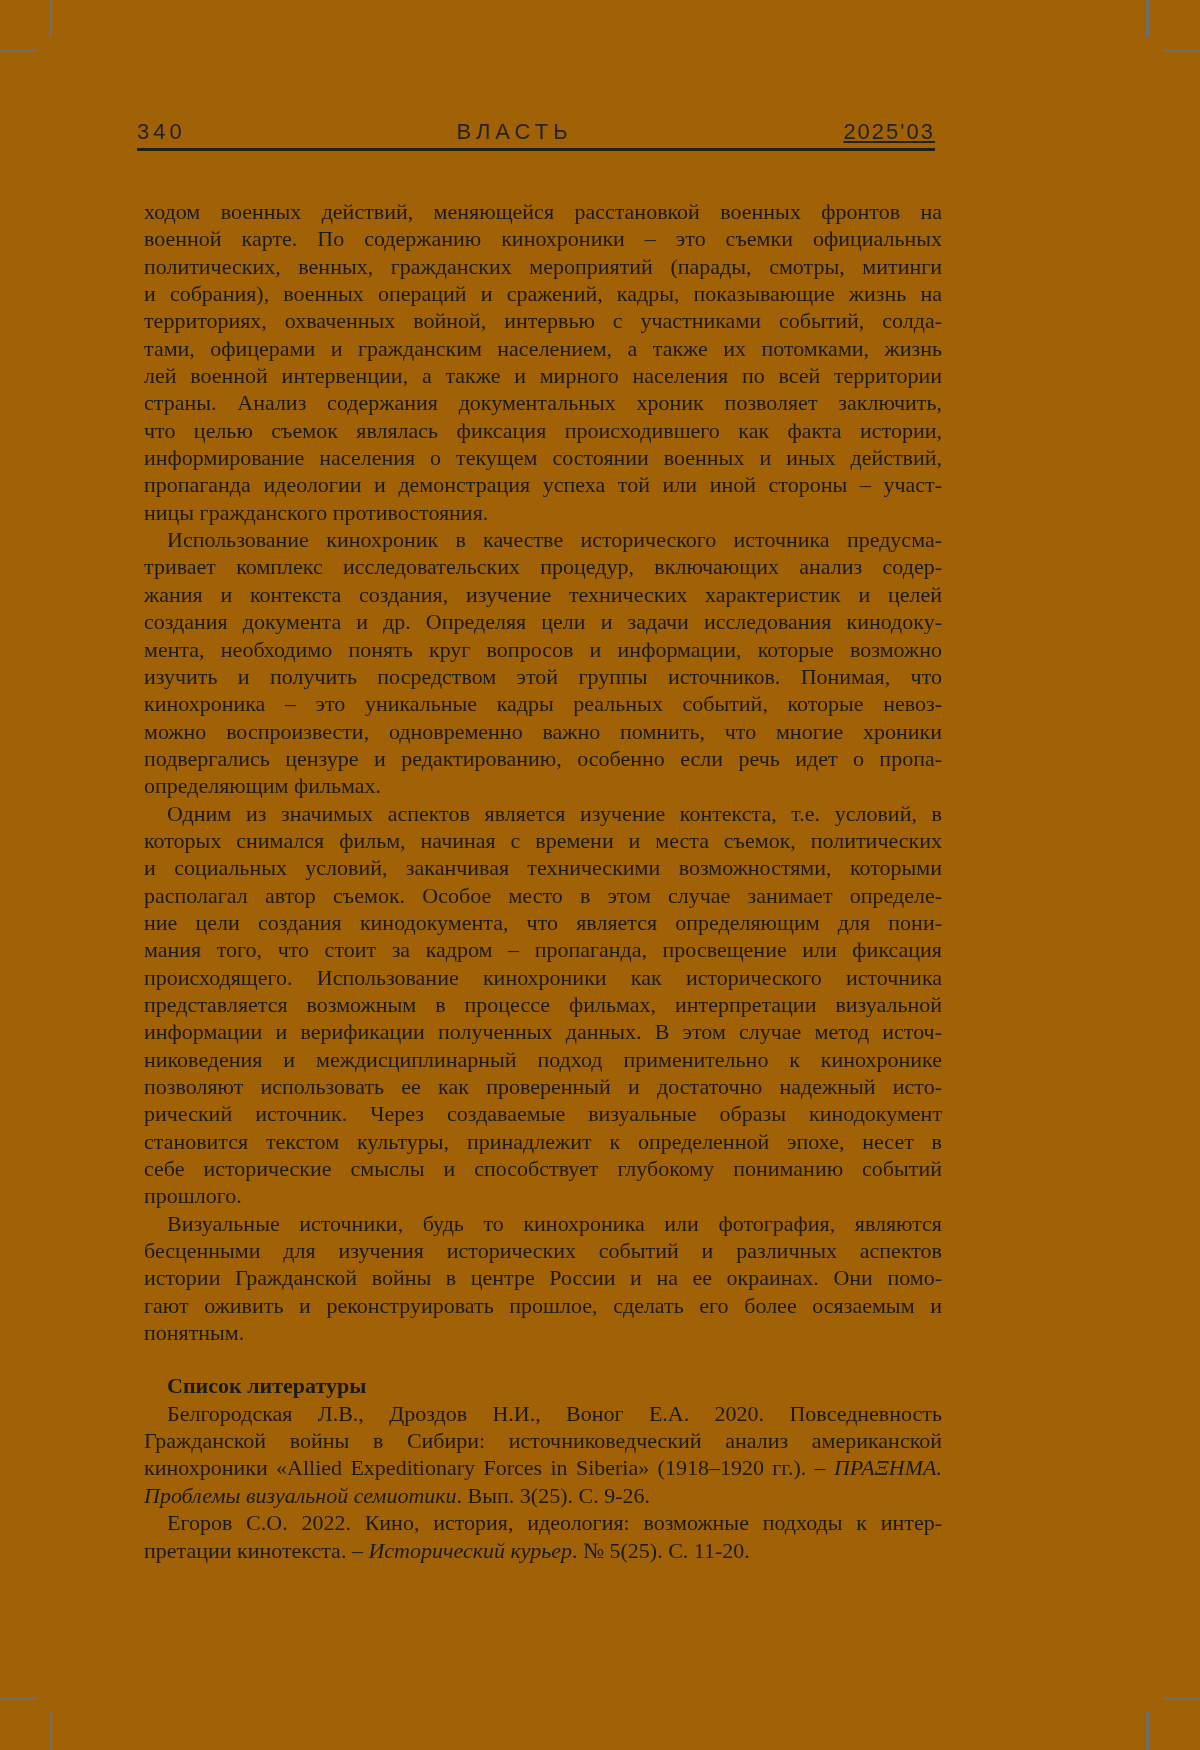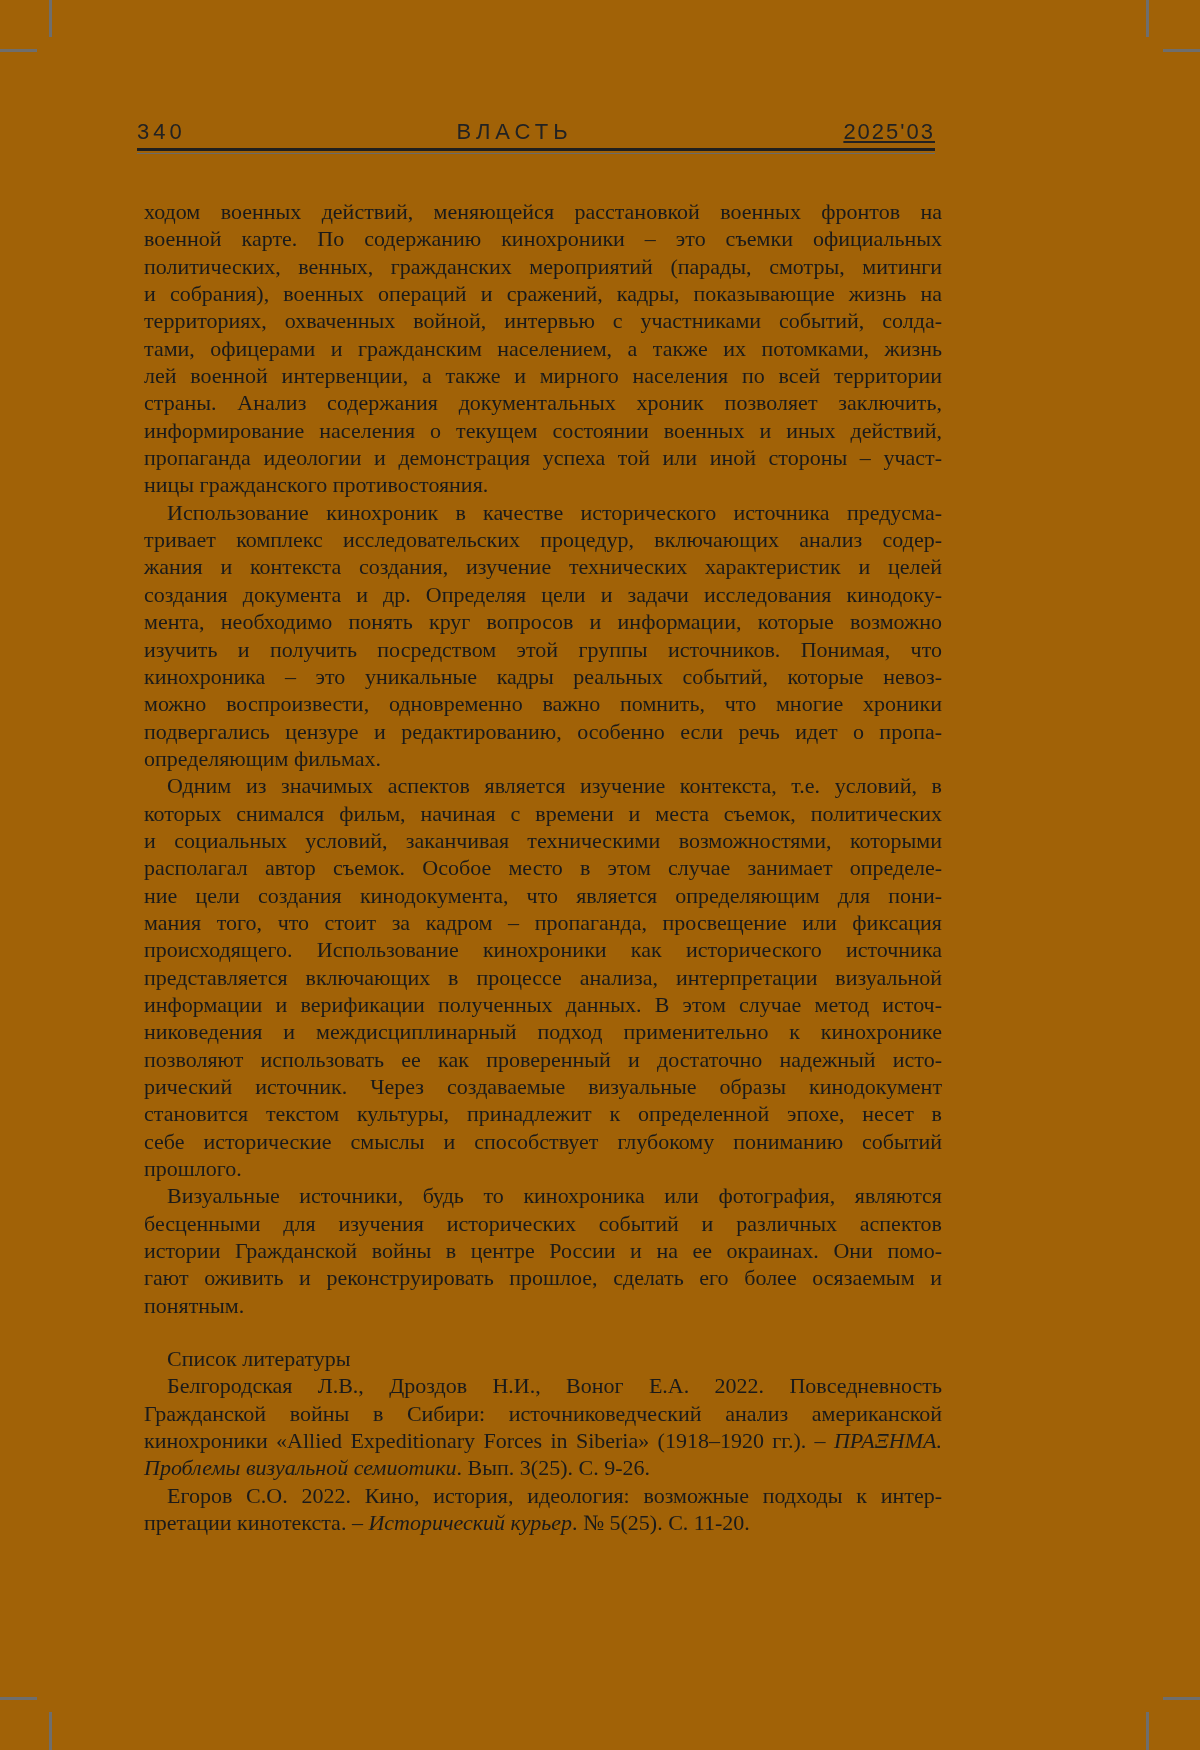--- a/index.html
+++ b/index.html
@@ -50,21 +50,21 @@
     font-size: 22px;
     line-height: 27.35px;
   }
   .line {
     text-align: justify;
     text-align-last: justify;
     text-justify: inter-word;
   }
   .line.para-end { text-align: right; text-align-last: left; }
   .line.indent   { text-indent: 23px; }
-  .ref-heading   { font-weight: 400; margin-top: 26px; }
+  .ref-heading   { font-weight: 700; margin-top: 26px; }
   .line i        { font-style: italic; }
 </style>
 </head>
 <body>
 
 <div class="page">
 
   <div class="crop tl-v"></div>
   <div class="crop tl-h"></div>
   <div class="crop tr-v"></div>
@@ -85,20 +85,21 @@
     <div>
         <div>
           <div class="line"><span>ходом военных действий, меняющейся расстановкой военных фронтов на</span></div>
           <div class="line"><span>военной карте. По содержанию кинохроники – это съемки официальных</span></div>
           <div class="line"><span>политических, венных, гражданских мероприятий (парады, смотры, митинги</span></div>
           <div class="line"><span>и собрания), военных операций и сражений, кадры, показывающие жизнь на</span></div>
           <div class="line"><span>территориях, охваченных войной, интервью с участниками событий, солда-</span></div>
           <div class="line"><span>тами, офицерами и гражданским населением, а также их потомками, жизнь</span></div>
           <div class="line"><span>лей военной интервенции, а также и мирного населения по всей территории</span></div>
           <div class="line"><span>страны. Анализ содержания документальных хроник позволяет заключить,</span></div>
+          <div class="line"><span>что целью съемок являлась фиксация происходившего как факта истории,</span></div>
           <div class="line"><span>информирование населения о текущем состоянии военных и иных действий,</span></div>
           <div class="line"><span>пропаганда идеологии и демонстрация успеха той или иной стороны – участ-</span></div>
           <div class="line para-end"><span>ницы гражданского противостояния.</span></div>
         </div>
         <div>
           <div class="line indent"><span>Использование кинохроник в качестве исторического источника предусма-</span></div>
           <div class="line"><span>тривает комплекс исследовательских процедур, включающих анализ содер-</span></div>
           <div class="line"><span>жания и контекста создания, изучение технических характеристик и целей</span></div>
           <div class="line"><span>создания документа и др. Определяя цели и задачи исследования кинодоку-</span></div>
           <div class="line"><span>мента, необходимо понять круг вопросов и информации, которые возможно</span></div>
@@ -109,41 +110,41 @@
           <div class="line para-end"><span>определяющим фильмах.</span></div>
         </div>
         <div>
           <div class="line indent"><span>Одним из значимых аспектов является изучение контекста, т.е. условий, в</span></div>
           <div class="line"><span>которых снимался фильм, начиная с времени и места съемок, политических</span></div>
           <div class="line"><span>и социальных условий, заканчивая техническими возможностями, которыми</span></div>
           <div class="line"><span>располагал автор съемок. Особое место в этом случае занимает определе-</span></div>
           <div class="line"><span>ние цели создания кинодокумента, что является определяющим для пони-</span></div>
           <div class="line"><span>мания того, что стоит за кадром – пропаганда, просвещение или фиксация</span></div>
           <div class="line"><span>происходящего. Использование кинохроники как исторического источника</span></div>
-          <div class="line"><span>представляется включающих в процессе анализа, интерпретации визуальной</span></div>
+          <div class="line"><span>представляется возможным в процессе фильмах, интерпретации визуальной</span></div>
           <div class="line"><span>информации и верификации полученных данных. В этом случае метод источ-</span></div>
           <div class="line"><span>никоведения и междисциплинарный подход применительно к кинохронике</span></div>
           <div class="line"><span>позволяют использовать ее как проверенный и достаточно надежный исто-</span></div>
           <div class="line"><span>рический источник. Через создаваемые визуальные образы кинодокумент</span></div>
           <div class="line"><span>становится текстом культуры, принадлежит к определенной эпохе, несет в</span></div>
           <div class="line"><span>себе исторические смыслы и способствует глубокому пониманию событий</span></div>
           <div class="line para-end"><span>прошлого.</span></div>
         </div>
         <div>
           <div class="line indent"><span>Визуальные источники, будь то кинохроника или фотография, являются</span></div>
           <div class="line"><span>бесценными для изучения исторических событий и различных аспектов</span></div>
           <div class="line"><span>истории Гражданской войны в центре России и на ее окраинах. Они помо-</span></div>
           <div class="line"><span>гают оживить и реконструировать прошлое, сделать его более осязаемым и</span></div>
           <div class="line para-end"><span>понятным.</span></div>
         </div>
       </div>
     <div class="line indent para-end ref-heading">Список литературы</div>
     <div>
         <div>
-          <div class="line indent"><span>Белгородская Л.В., Дроздов Н.И., Воног Е.А. 2022. Повседневность</span></div>
+          <div class="line indent"><span>Белгородская Л.В., Дроздов Н.И., Воног Е.А. 2020. Повседневность</span></div>
           <div class="line"><span>Гражданской войны в Сибири: источниковедческий анализ американской</span></div>
           <div class="line"><span>кинохроники «Allied Expeditionary Forces in Siberia» (1918–1920 гг.). – </span><i>ПРАΞНМА.</i></div>
           <div class="line para-end"><i>Проблемы визуальной семиотики</i><span>. Вып. 3(25). С. 9-26.</span></div>
         </div>
         <div>
           <div class="line indent"><span>Егоров С.О. 2022. Кино, история, идеология: возможные подходы к интер-</span></div>
           <div class="line para-end"><span>претации кинотекста. – </span><i>Исторический курьер</i><span>. № 5(25). С. 11-20.</span></div>
         </div>
       </div>
   </div>

